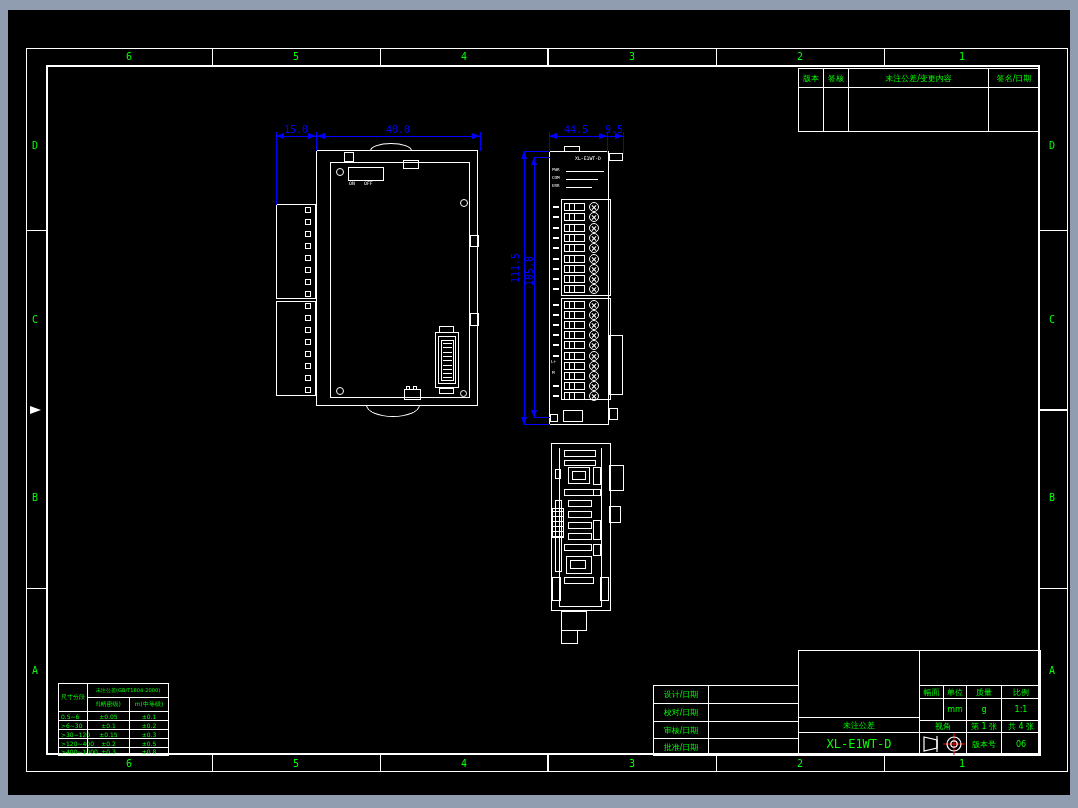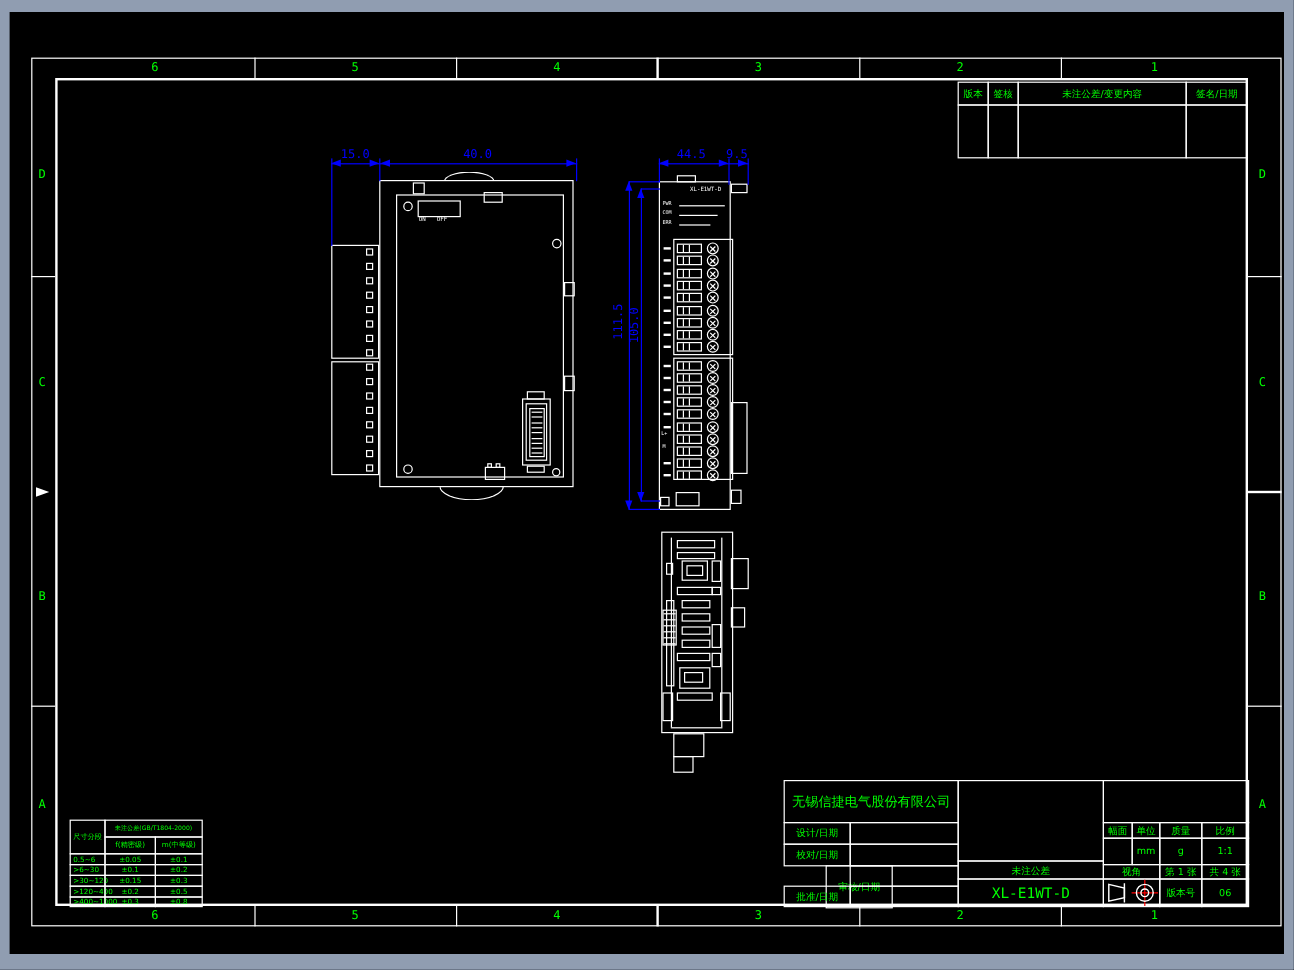--- a/index.html
+++ b/index.html
@@ -98,26 +98,25 @@
     <div class="cell f6 left" style="left:50px;top:719px;width:30px;height:10px">&gt;30~120</div>
     <div class="cell f6" style="left:79px;top:719px;width:43px;height:10px">±0.15</div>
     <div class="cell f6" style="left:121px;top:719px;width:40px;height:10px">±0.3</div>
     <div class="cell f6 left" style="left:50px;top:728px;width:30px;height:10px">&gt;120~400</div>
     <div class="cell f6" style="left:79px;top:728px;width:43px;height:10px">±0.2</div>
     <div class="cell f6" style="left:121px;top:728px;width:40px;height:10px">±0.5</div>
     <div class="cell f6 left" style="left:50px;top:737px;width:30px;height:9px">&gt;400~1000</div>
     <div class="cell f6" style="left:79px;top:737px;width:43px;height:9px">±0.3</div>
     <div class="cell f6" style="left:121px;top:737px;width:40px;height:9px">±0.8</div>
 
-    <div class="cell f11" style="left:645px;top:640px;width:146px;height:36px">无锡信捷电气股份有限公司</div>
     <div class="cell f8" style="left:645px;top:675px;width:56px;height:19px">设计/日期</div>
     <div class="cell" style="left:700px;top:675px;width:91px;height:19px"></div>
     <div class="cell f8" style="left:645px;top:693px;width:56px;height:19px">校对/日期</div>
     <div class="cell" style="left:700px;top:693px;width:91px;height:19px"></div>
-    <div class="cell f8" style="left:680px;top:711px;width:56px;height:36px">审核/日期</div>
+    <div class="cell f8" style="left:645px;top:711px;width:56px;height:18px">审核/日期</div>
     <div class="cell" style="left:700px;top:711px;width:91px;height:18px"></div>
     <div class="cell f8" style="left:645px;top:728px;width:56px;height:18px">批准/日期</div>
     <div class="cell" style="left:700px;top:728px;width:91px;height:18px"></div>
 
     <div class="cell" style="left:790px;top:640px;width:122px;height:68px"></div>
     <div class="cell f8" style="left:790px;top:707px;width:122px;height:16px">未注公差</div>
     <div class="cell f12m" style="left:790px;top:722px;width:122px;height:24px">XL-E1WT-D</div>
 
     <div class="cell" style="left:911px;top:640px;width:122px;height:36px"></div>
     <div class="cell f8" style="left:911px;top:675px;width:25px;height:14px">幅面</div>

